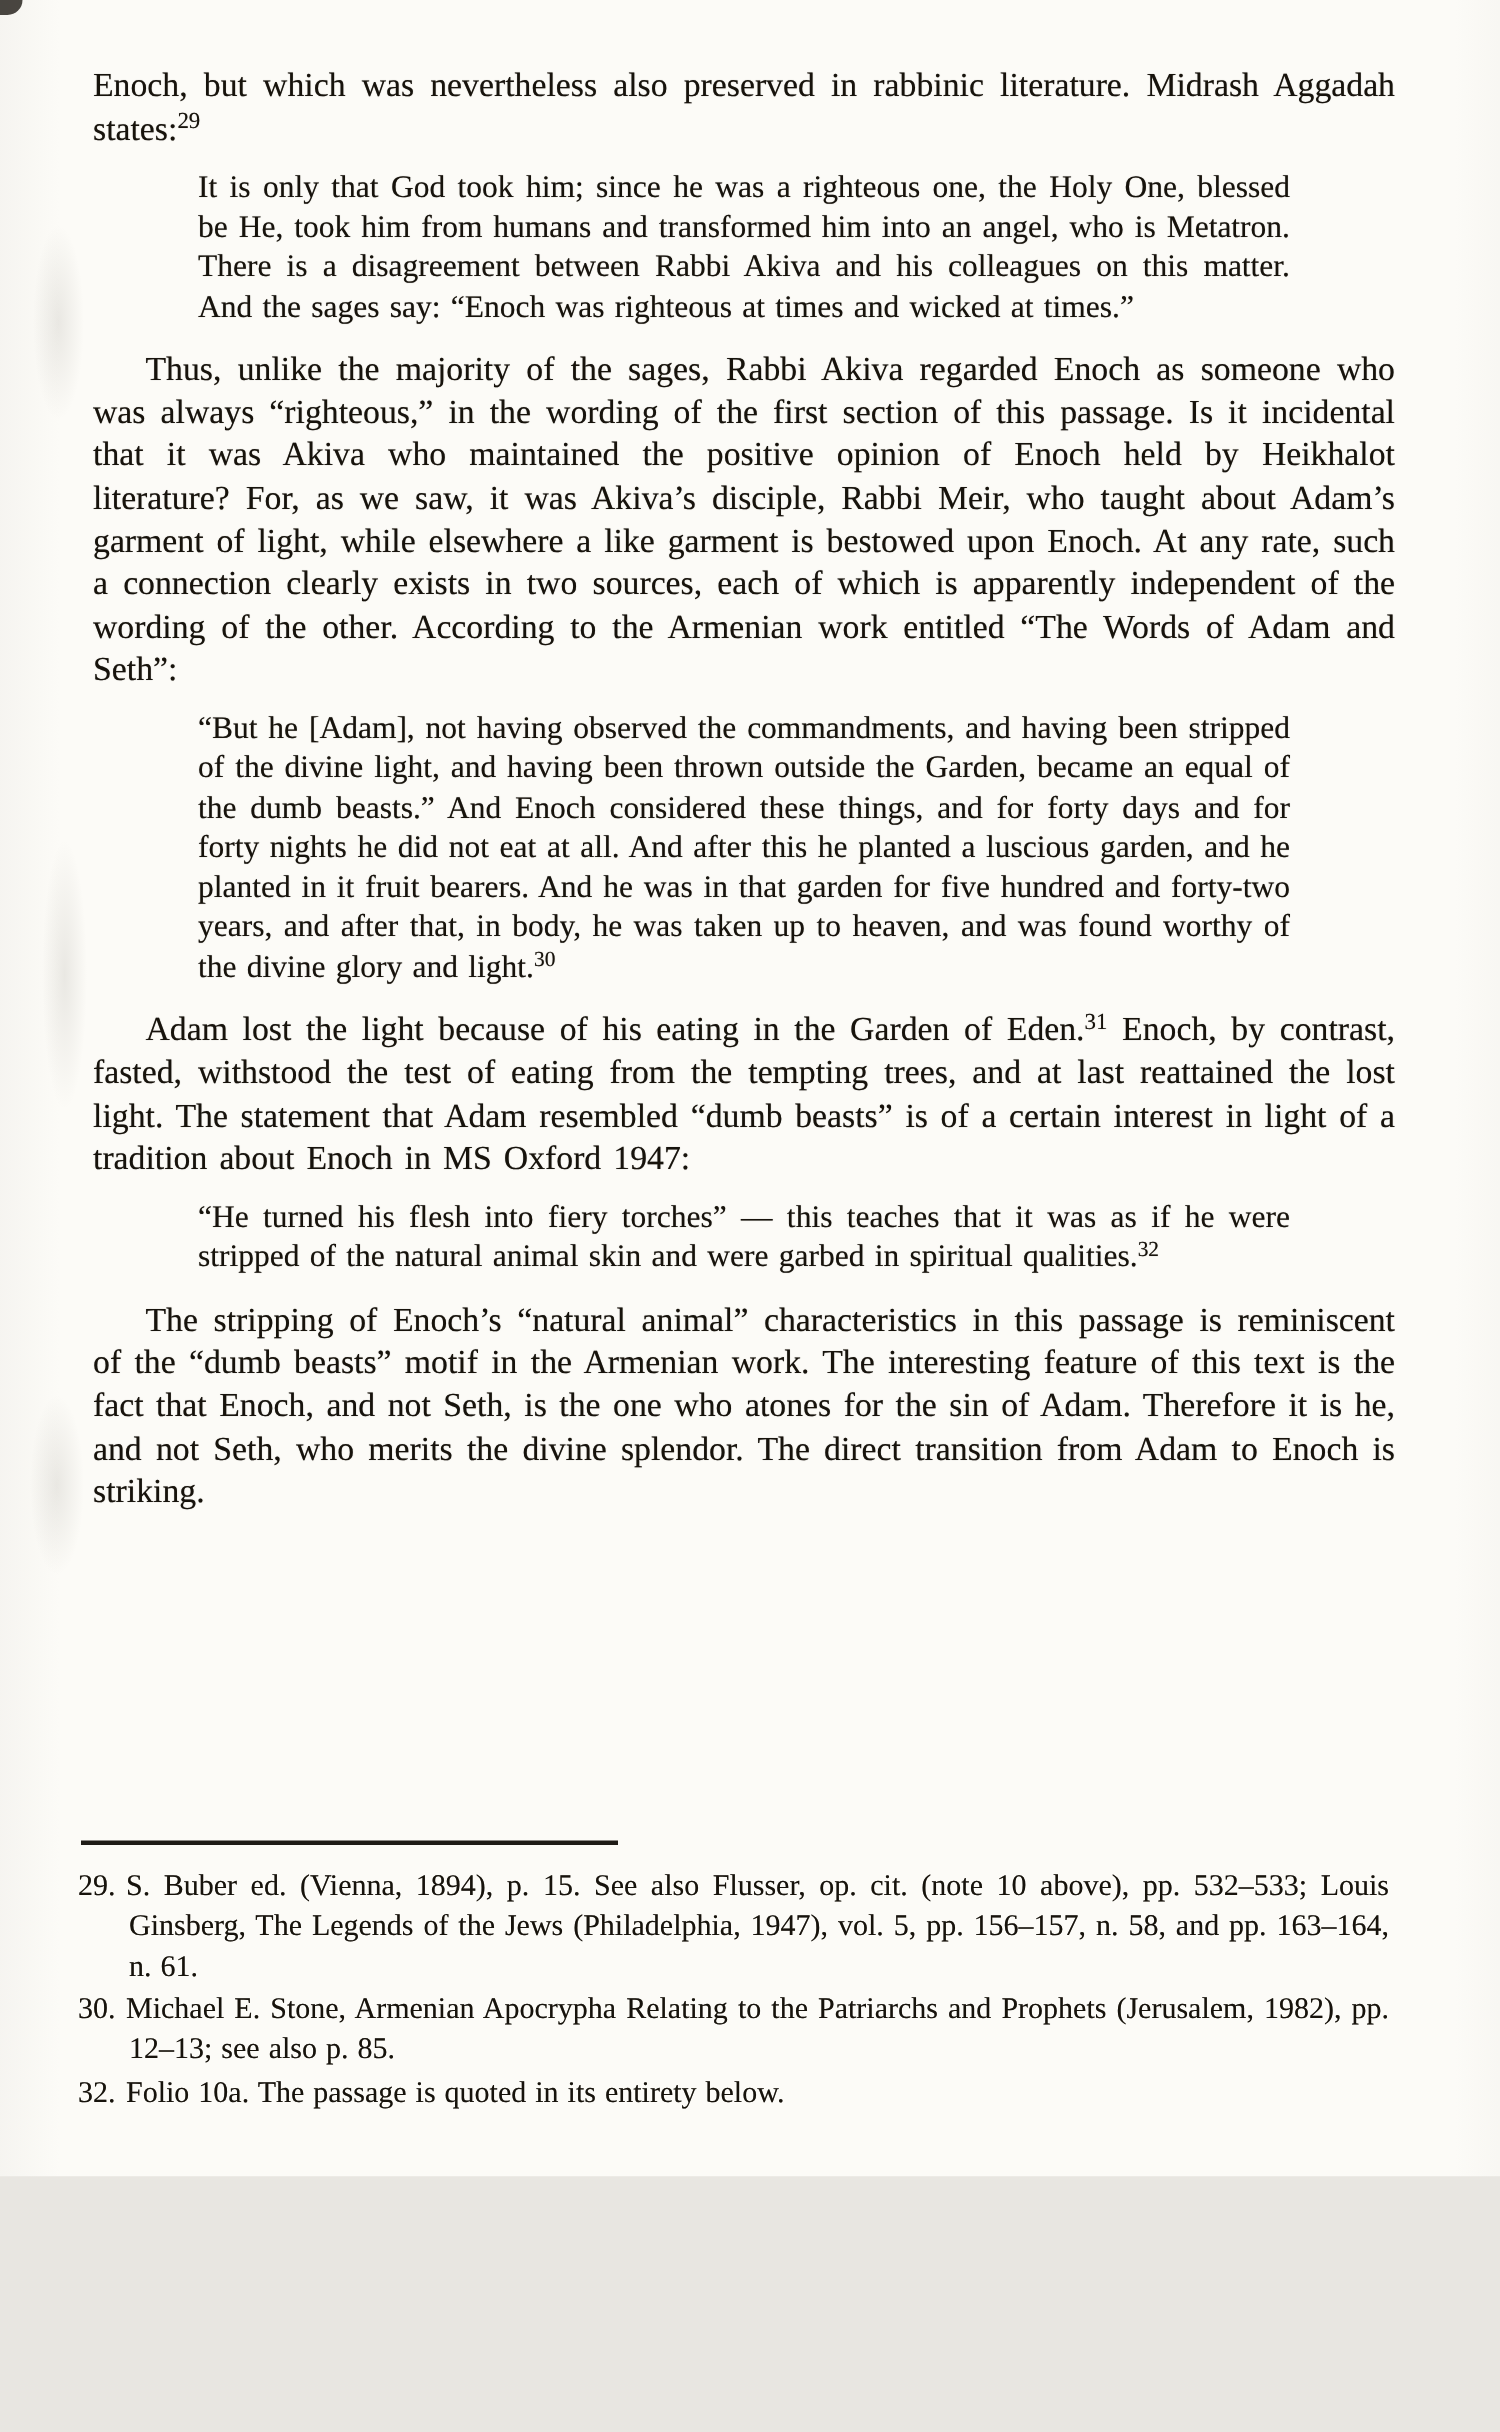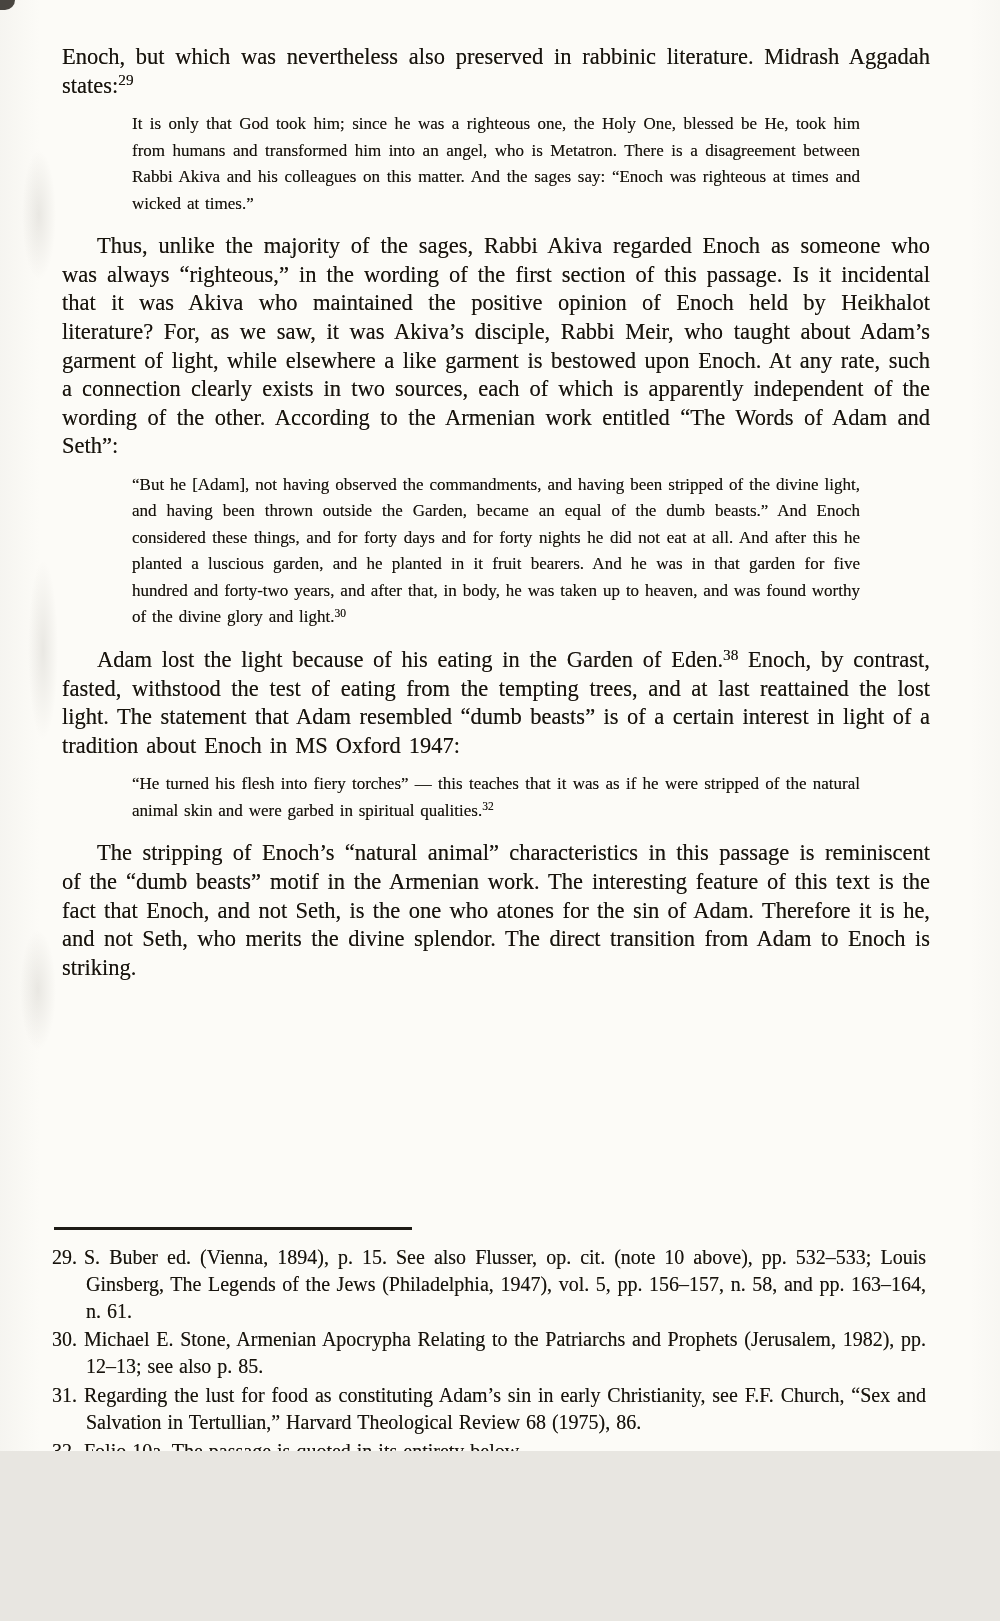--- a/index.html
+++ b/index.html
@@ -49,21 +49,21 @@
     font-size: 22.5px;
     line-height: 28.6px;
     text-align: justify;
     word-spacing: 2.4px;
   }
   p.body-par.indent { text-indent: 35px; }
   p.body-par + blockquote.quote { margin-top: 11px; }
 
   blockquote.quote {
     margin: 11px 70px 15px 70px;
-    font-size: 17px;
+    font-size: 21px;
     line-height: 26.5px;
     text-align: justify;
     word-spacing: 1.6px;
   }
   blockquote.quote + p.body-par { margin-top: 15px; font-family: Liberation Serif, serif; }
 
   sup {
     font-size: 0.68em;
     line-height: 0;
     vertical-align: baseline;
@@ -118,31 +118,30 @@
   <div class="corner-mark"></div>
   <div class="smudge s1"></div>
   <div class="smudge s2"></div>
   <div class="smudge s3"></div>
 
   <div class="text-column">
       <p class="body-par"><span>Enoch, but which was nevertheless also preserved in rabbinic literature. Midrash Aggadah states:</span><sup>29</sup></p>
       <blockquote class="quote"><span>It is only that God took him; since he was a righteous one, the Holy One, blessed be He, took him from humans and transformed him into an angel, who is Metatron. There is a disagreement between Rabbi Akiva and his colleagues on this matter. And the sages say: “Enoch was righteous at times and wicked at times.”</span></blockquote>
       <p class="body-par indent"><span>Thus, unlike the majority of the sages, Rabbi Akiva regarded Enoch as someone who was always “righteous,” in the wording of the first section of this passage. Is it incidental that it was Akiva who maintained the positive opinion of Enoch held by Heikhalot literature? For, as we saw, it was Akiva’s disciple, Rabbi Meir, who taught about Adam’s garment of light, while elsewhere a like garment is bestowed upon Enoch. At any rate, such a connection clearly exists in two sources, each of which is apparently independent of the wording of the other. According to the Armenian work entitled “The Words of Adam and Seth”:</span></p>
       <blockquote class="quote"><span>“But he [Adam], not having observed the commandments, and having been stripped of the divine light, and having been thrown outside the Garden, became an equal of the dumb beasts.” And Enoch considered these things, and for forty days and for forty nights he did not eat at all. And after this he planted a luscious garden, and he planted in it fruit bearers. And he was in that garden for five hundred and forty-two years, and after that, in body, he was taken up to heaven, and was found worthy of the divine glory and light.</span><sup>30</sup></blockquote>
-      <p class="body-par indent"><span>Adam lost the light because of his eating in the Garden of Eden.</span><sup>38</sup><span> Enoch, by contrast, fasted, withstood the test of eating from the tempting trees, and at last reattained the lost light. The statement that Adam resembled “dumb beasts” is of a certain interest in light of a tradition about Enoch in MS Oxford 1947:</span></p>
+      <p class="body-par indent"><span>Adam lost the light because of his eating in the Garden of Eden.</span><sup>31</sup><span> Enoch, by contrast, fasted, withstood the test of eating from the tempting trees, and at last reattained the lost light. The statement that Adam resembled “dumb beasts” is of a certain interest in light of a tradition about Enoch in MS Oxford 1947:</span></p>
       <blockquote class="quote"><span>“He turned his flesh into fiery torches” — this teaches that it was as if he were stripped of the natural animal skin and were garbed in spiritual qualities.</span><sup>32</sup></blockquote>
       <p class="body-par indent"><span>The stripping of Enoch’s “natural animal” characteristics in this passage is reminiscent of the “dumb beasts” motif in the Armenian work. The interesting feature of this text is the fact that Enoch, and not Seth, is the one who atones for the sin of Adam. Therefore it is he, and not Seth, who merits the divine splendor. The direct transition from Adam to Enoch is striking.</span></p>
     </div>
 
   <div class="footnotes">
     <div class="fn-rule"></div>
     <div id="footnotes-list">
         <p class="footnote"><span class="fn-number">29.</span><span>S. Buber ed. (Vienna, 1894), p. 15. See also Flusser, op. cit. (note 10 above), pp. 532–533; Louis Ginsberg, </span><span class="italic">The Legends of the Jews</span><span> (Philadelphia, 1947), vol. 5, pp. 156–157, n. 58, and pp. 163–164, n. 61.</span></p>
         <p class="footnote"><span class="fn-number">30.</span><span>Michael E. Stone, </span><span class="italic">Armenian Apocrypha Relating to the Patriarchs and Prophets</span><span> (Jerusalem, 1982), pp. 12–13; see also p. 85.</span></p>
-        <p class="footnote"><span class="fn-number">31.</span><span>Regarding the lust for food as constituting Adam’s sin in early Christianity, see F.F. Church, “Sex and Salvation in Tertullian,” </span><span class="italic">Harvard Theological Review</span><span> 68 (1975), 86.</span></p>
         <p class="footnote"><span class="fn-number">32.</span><span>Folio 10a. The passage is quoted in its entirety below.</span></p>
       </div>
   </div>
 
   <div class="page-footer">
     <span>229</span>
   </div>
 </div>
 
 </body></html>

